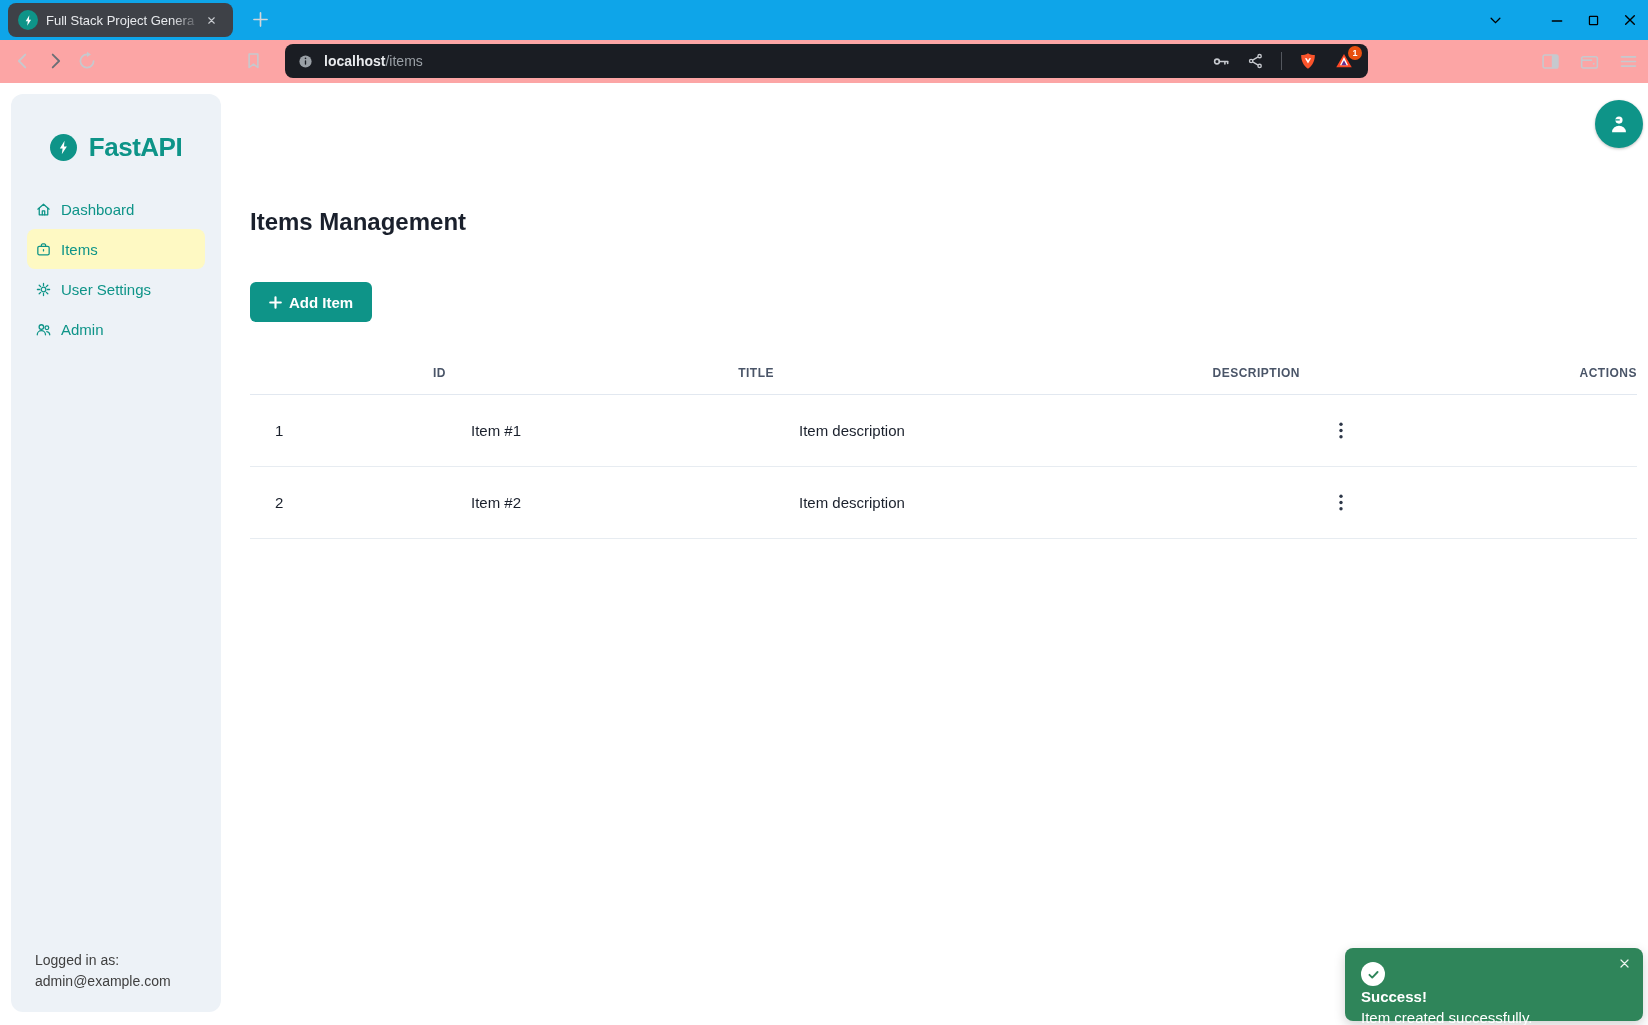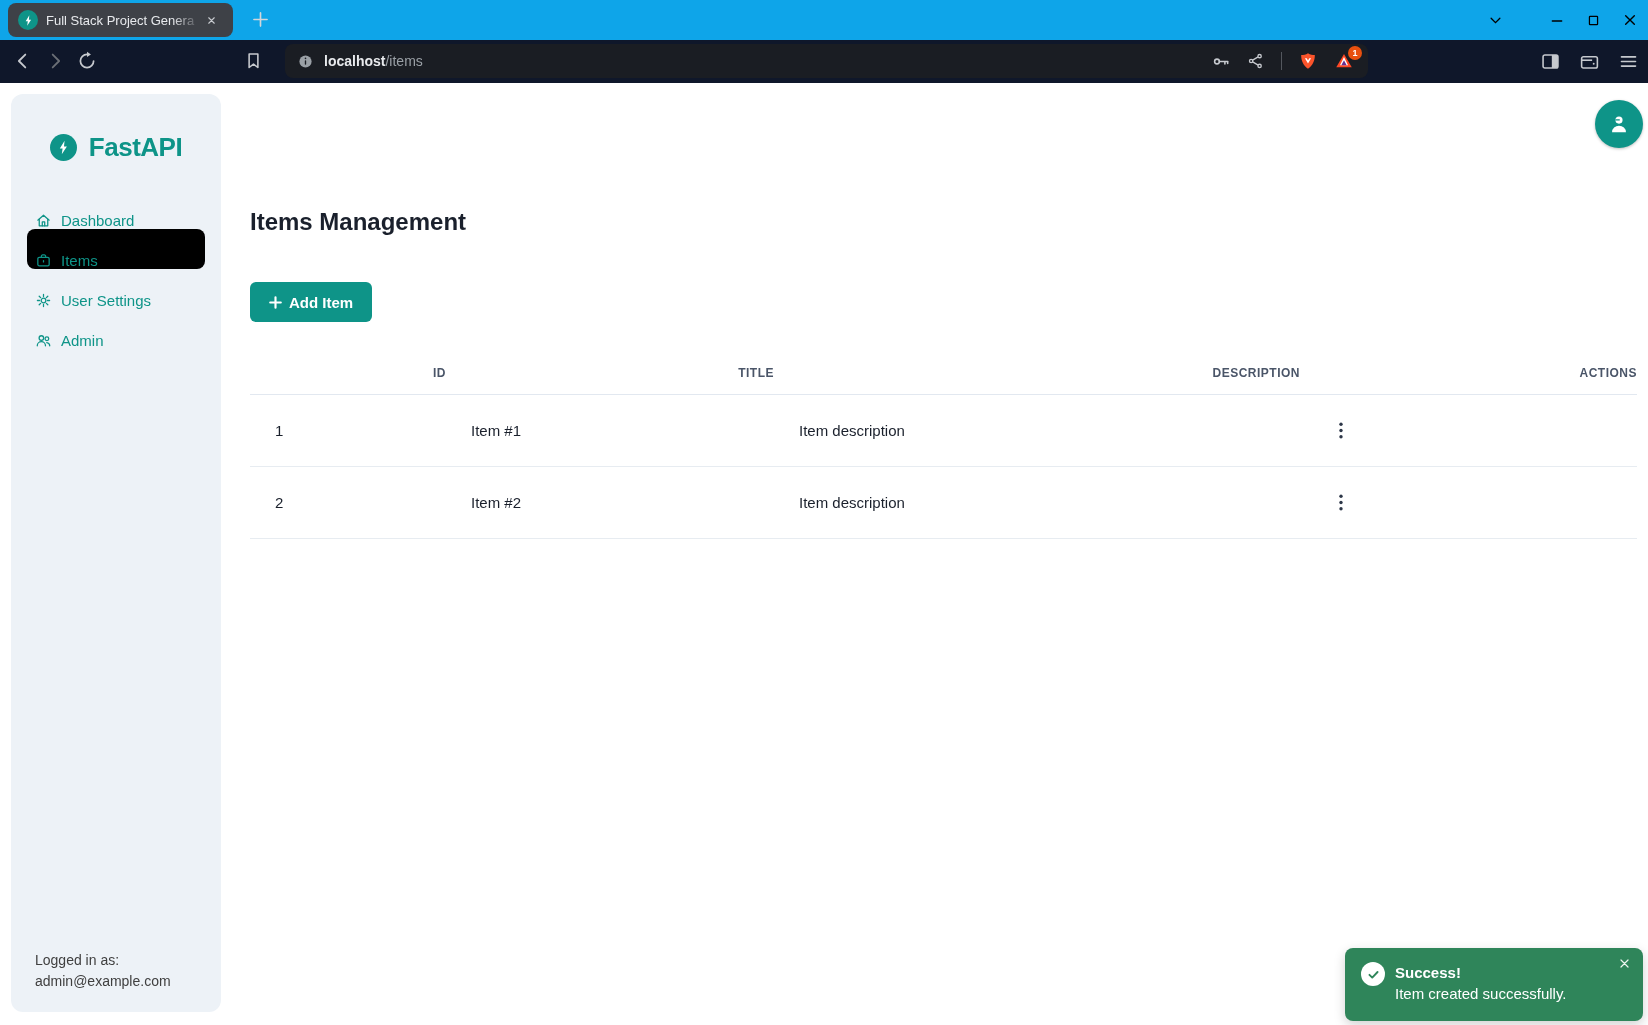--- a/index.html
+++ b/index.html
@@ -15,21 +15,21 @@
   .favicon { width:20px; height:20px; border-radius:50%; background:var(--accent); flex:0 0 auto;
              display:flex; align-items:center; justify-content:center; }
   .tab-title { color:#e8eaed; font-size:13px; white-space:nowrap; overflow:hidden; margin-left:8px; width:158px;
                -webkit-mask-image:linear-gradient(90deg,#000 80%,transparent 98%);
                mask-image:linear-gradient(90deg,#000 80%,transparent 98%); }
   .tab-close { color:#c8cbd0; margin-left:2px; }
   .newtab { position:absolute; left:250px; top:9px; color:#d3d6da; }
   .wincontrols { position:absolute; right:10px; top:0; height:40px; display:flex; align-items:center; gap:21px; color:#dfe2e6; }
   .wincontrols .spacer { width:4px; }
 
-  .toolbar { position:absolute; left:0; top:40px; width:1648px; height:43px; background:#0f172a; }
+  .toolbar { position:absolute; left:0; top:40px; width:1648px; height:43px; background:#fca5a5; }
   .tbtn { position:absolute; top:10px; color:#c6c9ce; }
   .tbtn.disabled { color:#6b6f76; }
   .urlbar { position:absolute; left:285px; top:4px; width:1083px; height:34px; background:#1a1d23;
             border-radius:8px; display:flex; align-items:center; padding:0 14px 0 12px; }
   .url-text { font-size:14px; margin-left:10px; color:#e8eaed; }
   .url-text .path { color:#9aa0a6; }
   .pill-icons { margin-left:auto; display:flex; align-items:center; gap:16px; color:#c6c9ce; }
   .vsep { width:1px; height:18px; background:#53575e; }
   .bat-wrap { position:relative; }
   .badge { position:absolute; top:-5px; right:-8px; min-width:14px; height:14px; border-radius:7px;
@@ -38,23 +38,23 @@
 
   
   .page { position:absolute; left:0; top:83px; width:1648px; height:942px; background:#fff; }
 
   .sidebar { position:absolute; left:11px; top:11px; width:210px; height:918px; background:#edf2f7; border-radius:12px; }
   .logo { display:flex; align-items:center; justify-content:center; gap:12px; margin-top:38px; }
   .logo-mark { width:27px; height:27px; border-radius:50%; background:var(--accent);
                display:flex; align-items:center; justify-content:center; }
   .logo-text { color:var(--accent); font-size:26px; font-weight:600; letter-spacing:-0.5px; }
   .nav { margin:26px 16px 0; list-style:none; }
-  .nav li { height:40px; display:flex; align-items:flex-end; gap:9px; padding-left:8px;
+  .nav li { height:40px; display:flex; align-items:center; gap:9px; padding-left:8px;
             border-radius:8px; color:var(--accent); font-size:15px; cursor:pointer; }
-  .nav li.active { background:#000000; }
+  .nav li.active { background:#fef9c3; }
   .nav .nicon { width:17px; height:17px; flex:0 0 auto; }
   .side-footer { position:absolute; left:24px; right:14px; bottom:20px; color:#404040; font-size:14px; line-height:21px; }
 
   .page-title { position:absolute; left:250px; top:125px; font-size:24px; font-weight:700; color:#1a202c; }
   .add-btn { position:absolute; left:250px; top:199px; width:122px; height:40px; background:var(--accent);
              color:#fff; font-size:15px; font-weight:700; border-radius:6px;
              display:flex; align-items:center; justify-content:center; gap:7px; }
 
   .items-table { position:absolute; left:250px; top:270px; width:1387px; border-collapse:collapse; }
   .items-table th { height:41px; text-align:right; vertical-align:middle; padding-left:25px;
@@ -63,21 +63,21 @@
   .items-table td { height:72px; vertical-align:middle; padding-left:25px;
                     font-size:15px; color:#1a202c; border-bottom:1px solid #e7ecf1; }
   .kebab { padding:4px 10px; margin-left:4px; }
 
   .avatar { position:absolute; left:1595px; top:17px; width:48px; height:48px; border-radius:50%;
             background:var(--accent); display:flex; align-items:center; justify-content:center;
             box-shadow:0 1px 3px rgba(0,0,0,.25); }
 
   .toast { position:absolute; left:1345px; top:865px; width:298px; height:73px; background:var(--toast);
            border-radius:8px; color:#fff; display:flex; padding:14px 14px 0 16px;
-           box-shadow:0 4px 12px rgba(0,0,0,.18); }
+           box-shadow:0 4px 12px rgba(0,0,0,.18);flex-direction:column; }
   .toast-icon { width:24px; height:24px; border-radius:50%; background:#fff; flex:0 0 auto; margin-right:10px;
                 display:flex; align-items:center; justify-content:center; }
   .toast-title { font-size:15px; font-weight:700; line-height:21px; }
   .toast-msg { font-size:15px; line-height:22px; }
   .toast-close { position:absolute; top:9px; right:12px; color:#eef6f0; }
 </style>
 </head>
 <body>
 
 <div class="tabbar">

